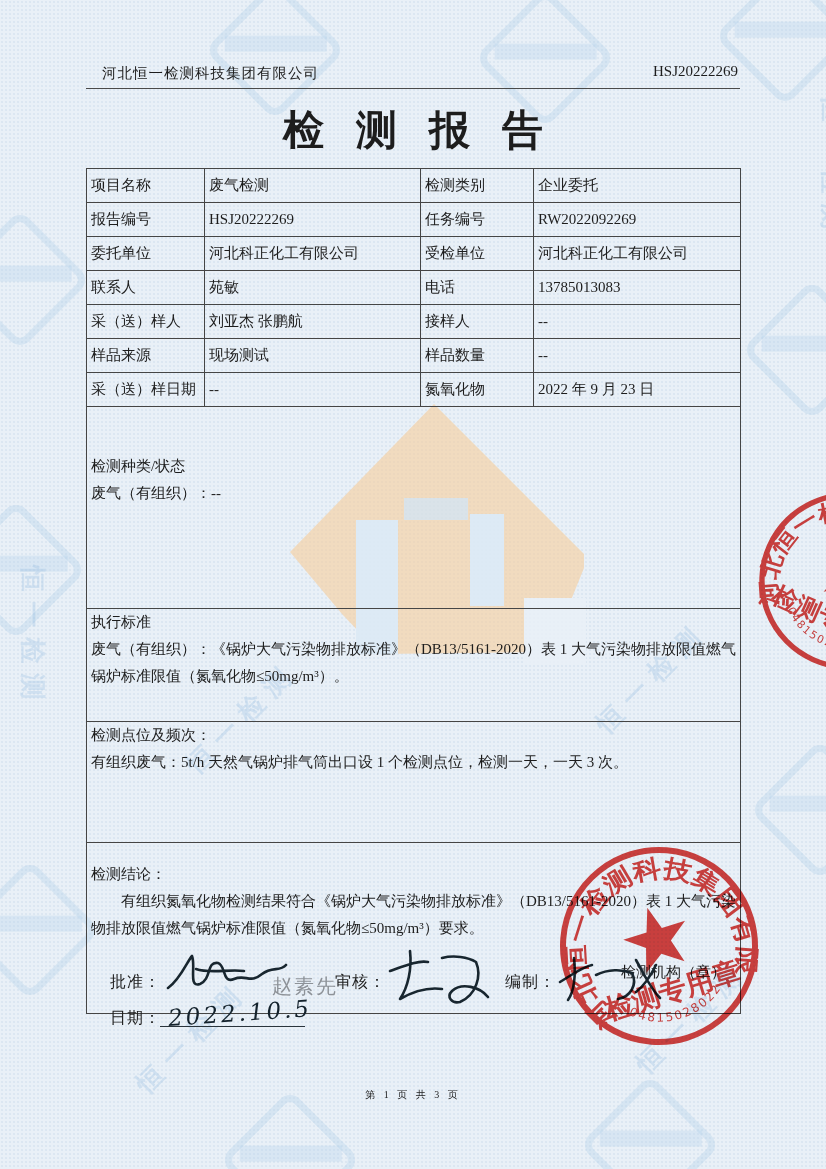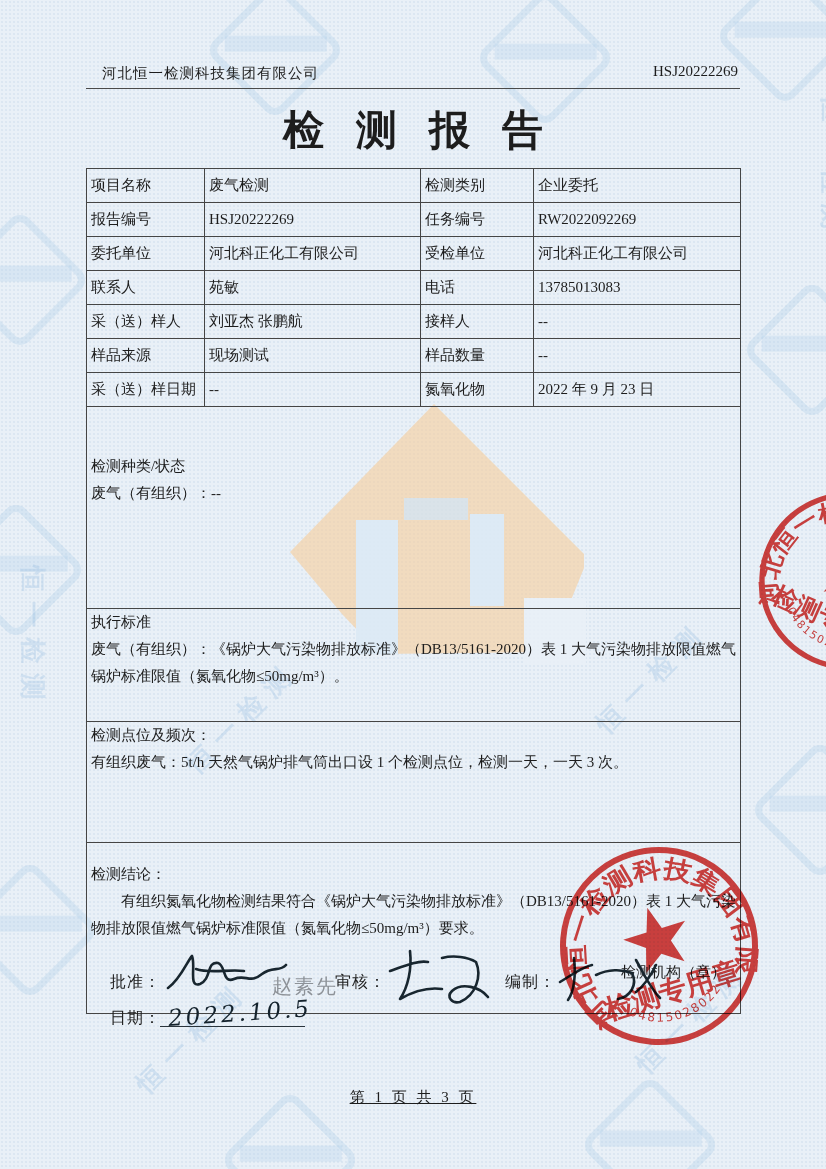--- a/index.html
+++ b/index.html
@@ -46,21 +46,21 @@
   
   .sig{position:absolute;z-index:5;}
   .sig-label{font-size:16px;letter-spacing:1px;}
   .printed-name{font-size:20px;color:#8d9298;letter-spacing:2px;}
   .ink{stroke:#18262f;stroke-width:2.6;fill:none;stroke-linecap:round;stroke-linejoin:round;}
   .date-hand{font-size:23px;font-style:italic;color:#14222c;transform:rotate(-4deg);
              letter-spacing:3px;font-family:"DejaVu Serif",serif;}
   .date-line{position:absolute;left:160px;top:1026px;width:145px;border-bottom:1.6px solid #2a343c;z-index:4;}
   
   .footer{position:absolute;left:0;top:1088px;width:826px;text-align:center;
-          font-size:15px;letter-spacing:3px;z-index:2;text-decoration:underline;}
+          font-size:10px;letter-spacing:3px;z-index:2;}
 </style>
 </head>
 <body>
 
 <div class="page">
 
   <div class="wm-tile" style="left:225px;top:0px"></div>
   <div class="wm-tile" style="left:495px;top:8px"></div>
   <div class="wm-tile" style="left:735px;top:-14px"></div>
   <div class="wm-tile" style="left:-30px;top:230px"></div>

